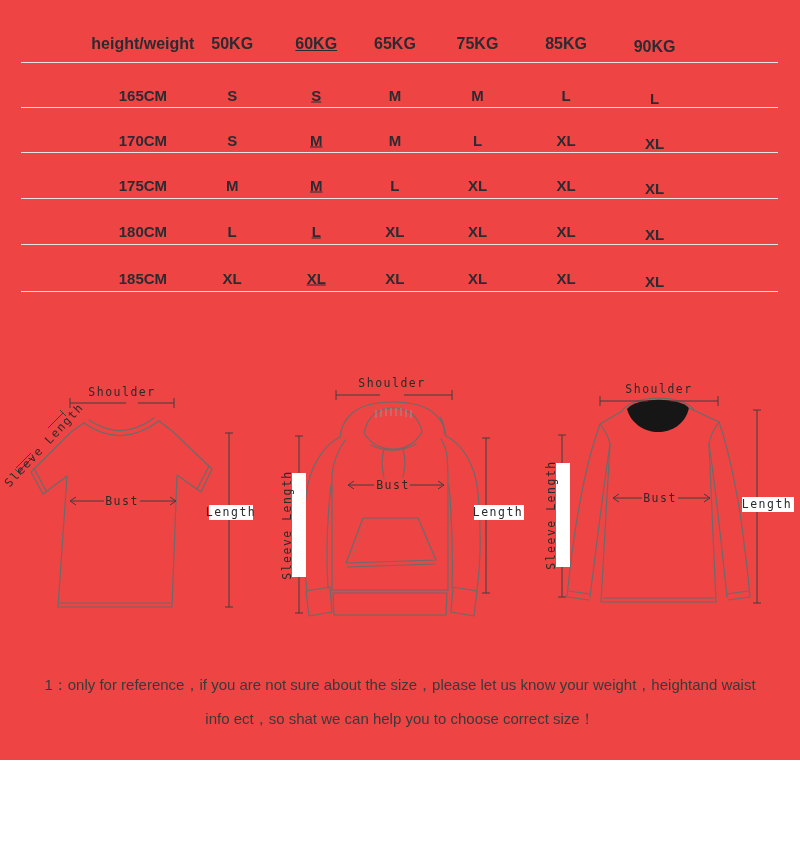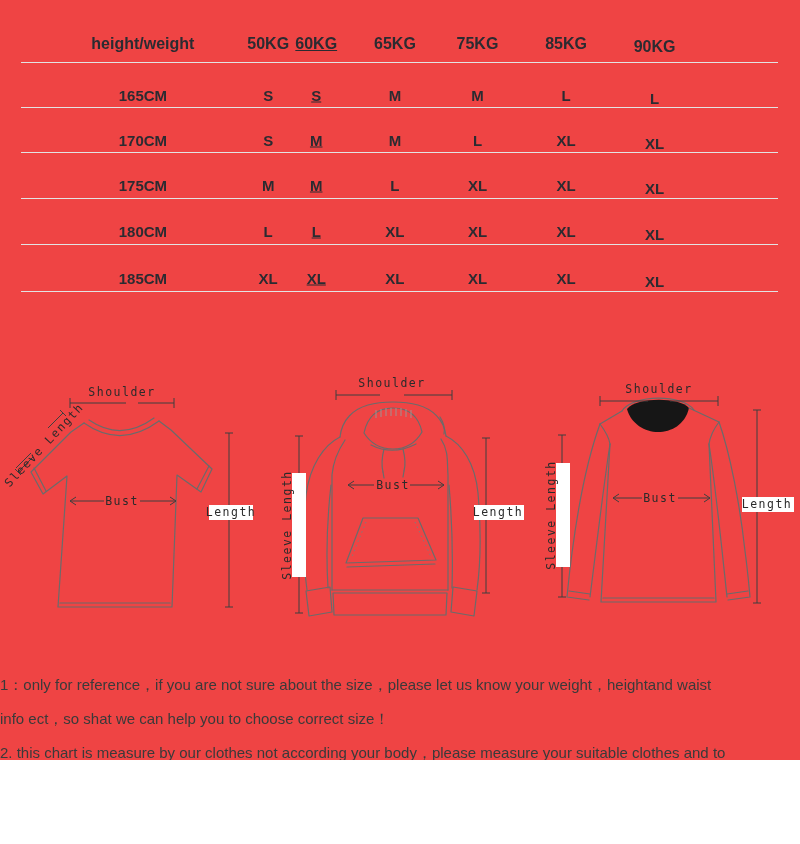--- a/index.html
+++ b/index.html
@@ -10,39 +10,39 @@
   .size-table{position:absolute;left:21px;top:20px;width:757px;}
   .trow{position:relative;border-bottom:1px solid #e3e3e3;}
   .trow.thead{height:42px;}
   .trow.tbody{height:44px;text-align:center;}
   .trow.tbody.tall{height:45px;}
   .trow.tbody.taller{height:46px;}
   .cell{position:absolute;top:72%;transform:translate(-50%,-50%);
         font-size:15px;font-weight:700;color:#2b2b31;white-space:nowrap;}
   .thead .cell{top:58%;font-size:16px;}
   .c0{left:16.1%;}
-  .c1{left:27.9%;margin-left:36px;}
+  .c1{left:27.9%;}
   .c2{left:39.0%;text-decoration:underline;}
   .c3{left:49.4%;}
   .c4{left:60.3%;}
   .c5{left:72.0%;}
   .c6{left:83.7%;top:calc(72% + 3px);}
   .thead .c6{top:calc(58% + 3px);}
 
   
   .diagrams{position:absolute;left:0;top:345px;width:800px;height:300px;}
   .sketch{stroke:#6b6b6b;stroke-width:1.2;fill:none;stroke-linecap:round;stroke-linejoin:round;}
   .ann{stroke:#3f3f3f;stroke-width:1;fill:none;stroke-linecap:butt;}
   .hatch{stroke:#9a9a9a;stroke-width:0.9;fill:none;}
   .stitch{stroke:#7d7d7d;stroke-width:1;fill:none;stroke-dasharray:1.5 3.5;}
   .lbl{font-family:"DejaVu Sans Mono", monospace;font-size:11.5px;letter-spacing:1.5px;
        fill:#2b2b2b;text-anchor:middle;}
 
   
-  .note{position:absolute;left:0;width:100%;text-align:left;
+  .note{position:absolute;left:0;width:100%;text-align:center;
         font-size:15px;color:#3a3a3a;white-space:nowrap;}
   .n1{top:676px;}
   .n2{top:710px;}
   .n3{top:744px;}
   .n4{top:780px;margin-top:40px;}
 </style>
 </head>
 <body>
 
 <div id="page">
@@ -209,16 +209,15 @@
       <text class="lbl" x="551" y="174" transform="rotate(-90 551 170)">Sleeve Length</text>
 
       <path class="ann" d="M757,65 V258 M753,65 H761 M753,258 H761"></path>
       <rect x="742" y="152" width="52" height="15" fill="#ffffff"></rect>
       <text class="lbl" x="767" y="163">Length</text>
     </g>
   </svg>
 
   <div class="note n1">1：only for reference，if you are not sure about the size，please let us know your weight，heightand waist</div>
   <div class="note n2">info ect，so shat we can help you to choose correct size！</div>
-  <div class="note n3">2. this chart is measure by our clothes not according your body，please measure your suitable clothes and to</div>
   <div class="note n4">compare with it，</div>
 
 </div>
 
 </body></html>

